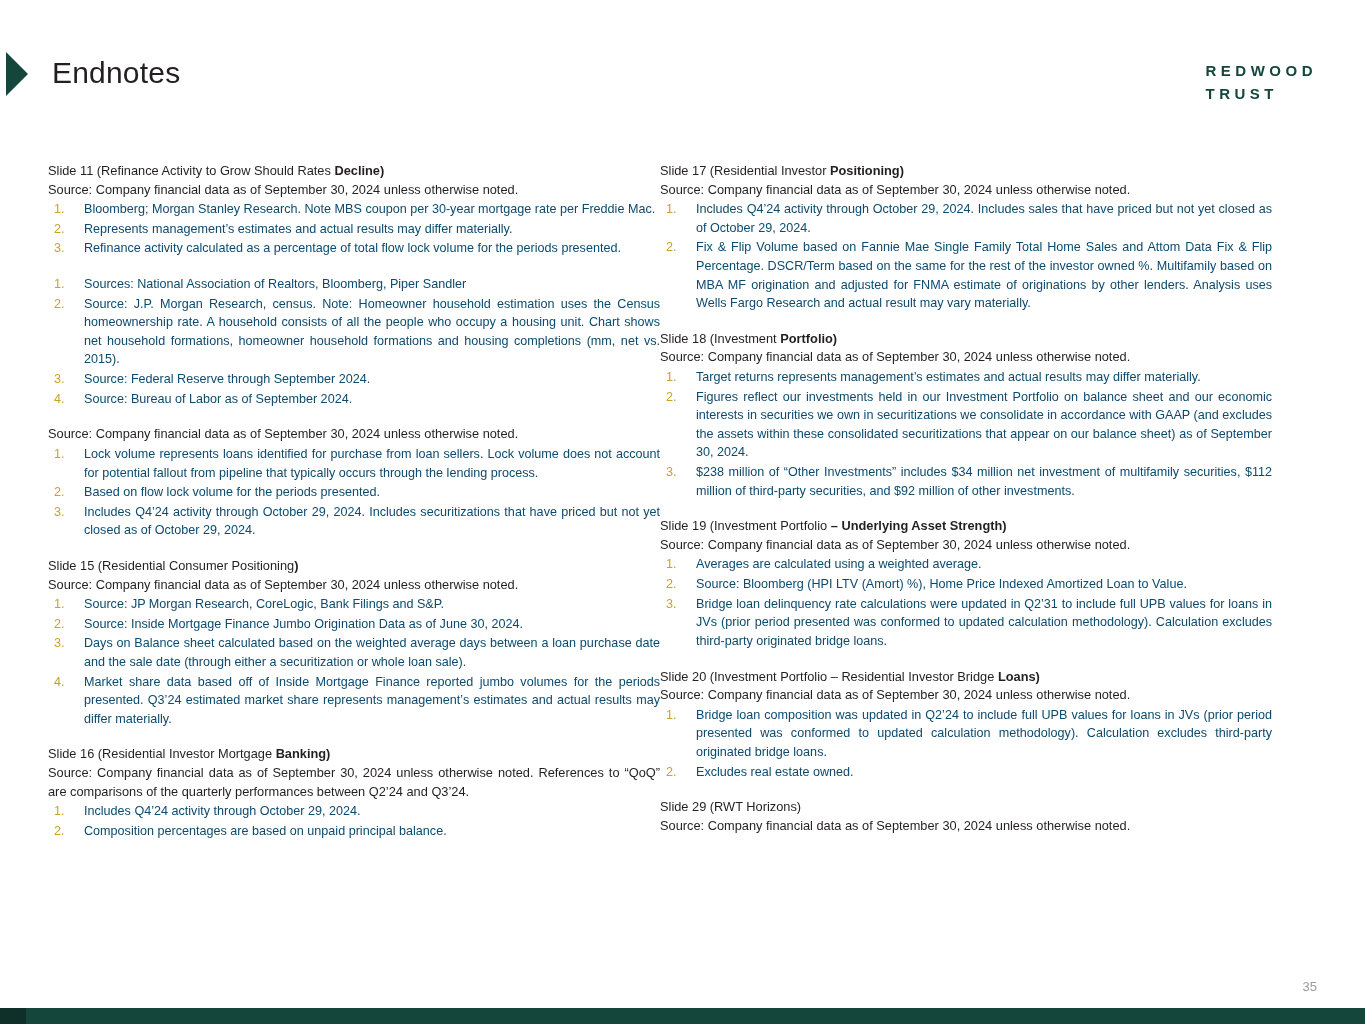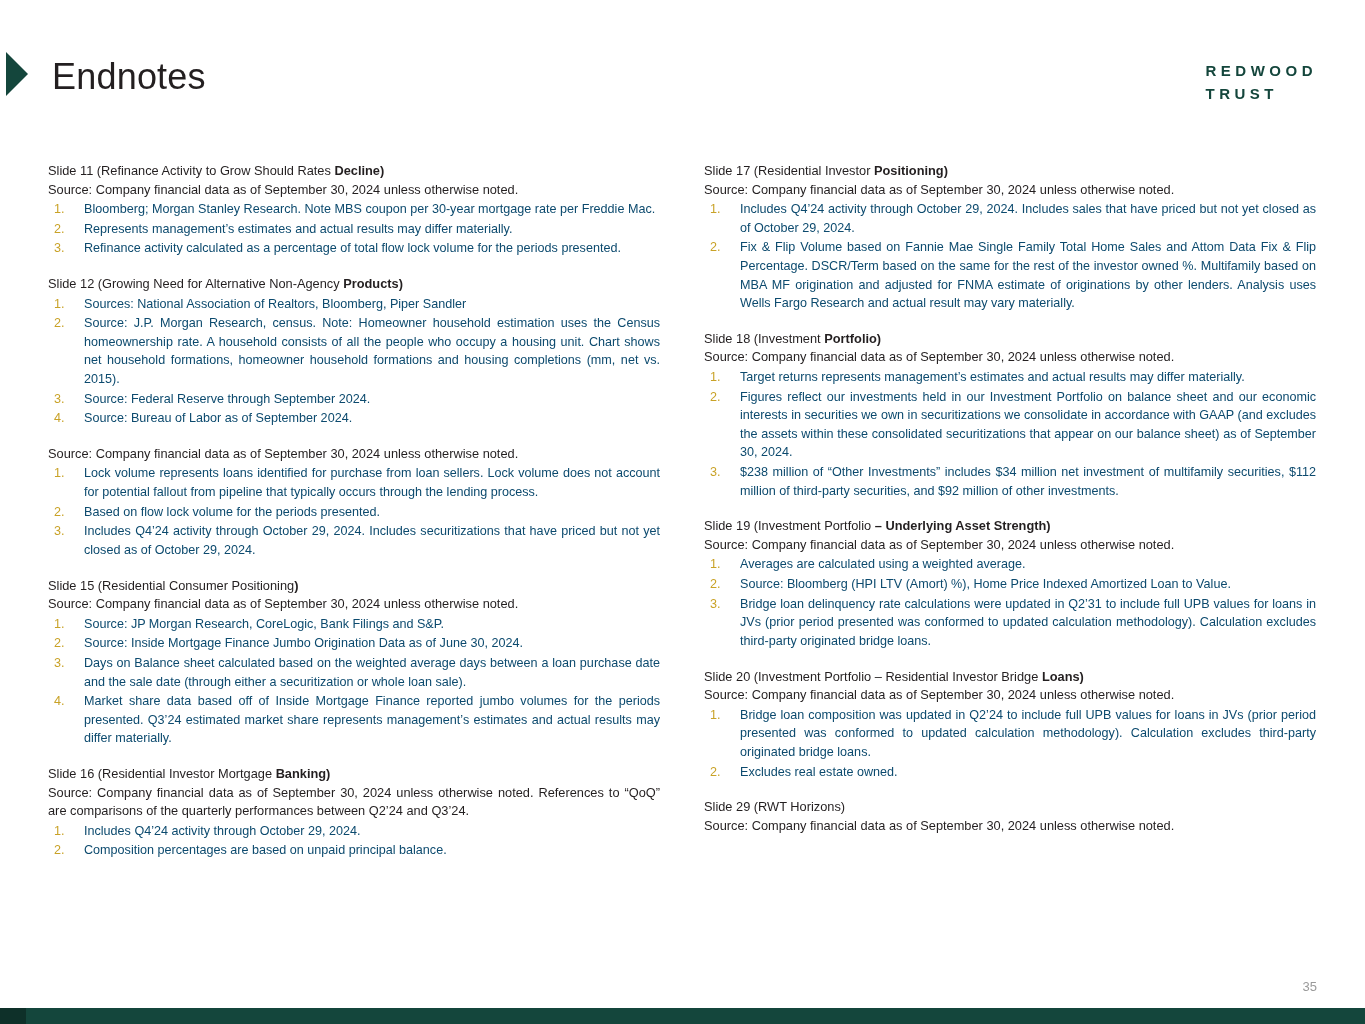--- a/index.html
+++ b/index.html
@@ -14,21 +14,21 @@
     color: #231f20;
     position: relative;
     overflow: hidden;
   }
 
   
   .slide-title {
     position: absolute;
     left: 52px;
     top: 56px;
-    font-size: 36px;
+    font-size: 30px;
     font-weight: 400;
     color: #231f20;
     letter-spacing: 0.2px;
   }
   .title-marker {
     position: absolute;
     left: 6px;
     top: 52px;
     width: 0;
     height: 0;
@@ -48,21 +48,20 @@
     line-height: 1.5;
   }
 
   
   .content {
     position: absolute;
     top: 162px;
     left: 0;
     width: 1093px;
     display: flex;
-    gap: 44px;
     padding: 0 48px;
     box-sizing: border-box;
   }
   .column {
     width: 612px;
     flex: 0 0 612px;
   }
 
   .block {
     margin-bottom: 17px;
@@ -147,21 +146,20 @@
       <div class="block">
         <p class="block-heading"><span>Slide 11 (Refinance Activity to Grow Should Rates </span><b>Decline)</b></p>
         <p class="block-source">Source: Company financial data as of September 30, 2024 unless otherwise noted.</p>
         <ol class="notes">
           <li>Bloomberg; Morgan Stanley Research. Note MBS coupon per 30-year mortgage rate per Freddie Mac.</li>
           <li>Represents management’s estimates and actual results may differ materially.</li>
           <li>Refinance activity calculated as a percentage of total flow lock volume for the periods presented.</li>
         </ol>
       </div>
       <div class="block">
-        <p class="block-heading"><span>Slide 12 (Growing Need for Alternative Non-Agency </span><b>Products)</b></p>
         <ol class="notes">
           <li>Sources:  National Association of Realtors, Bloomberg, Piper Sandler</li>
           <li>Source: J.P. Morgan Research, census. Note: Homeowner household estimation uses the Census homeownership rate. A household consists of all the people who occupy a housing unit. Chart shows net household formations, homeowner household formations and housing completions (mm, net vs. 2015).</li>
           <li>Source: Federal Reserve through September 2024.</li>
           <li>Source: Bureau of Labor as of September 2024.</li>
         </ol>
       </div>
       <div class="block">
         <p class="block-source">Source: Company financial data as of September 30, 2024 unless otherwise noted.</p>
         <ol class="notes">

